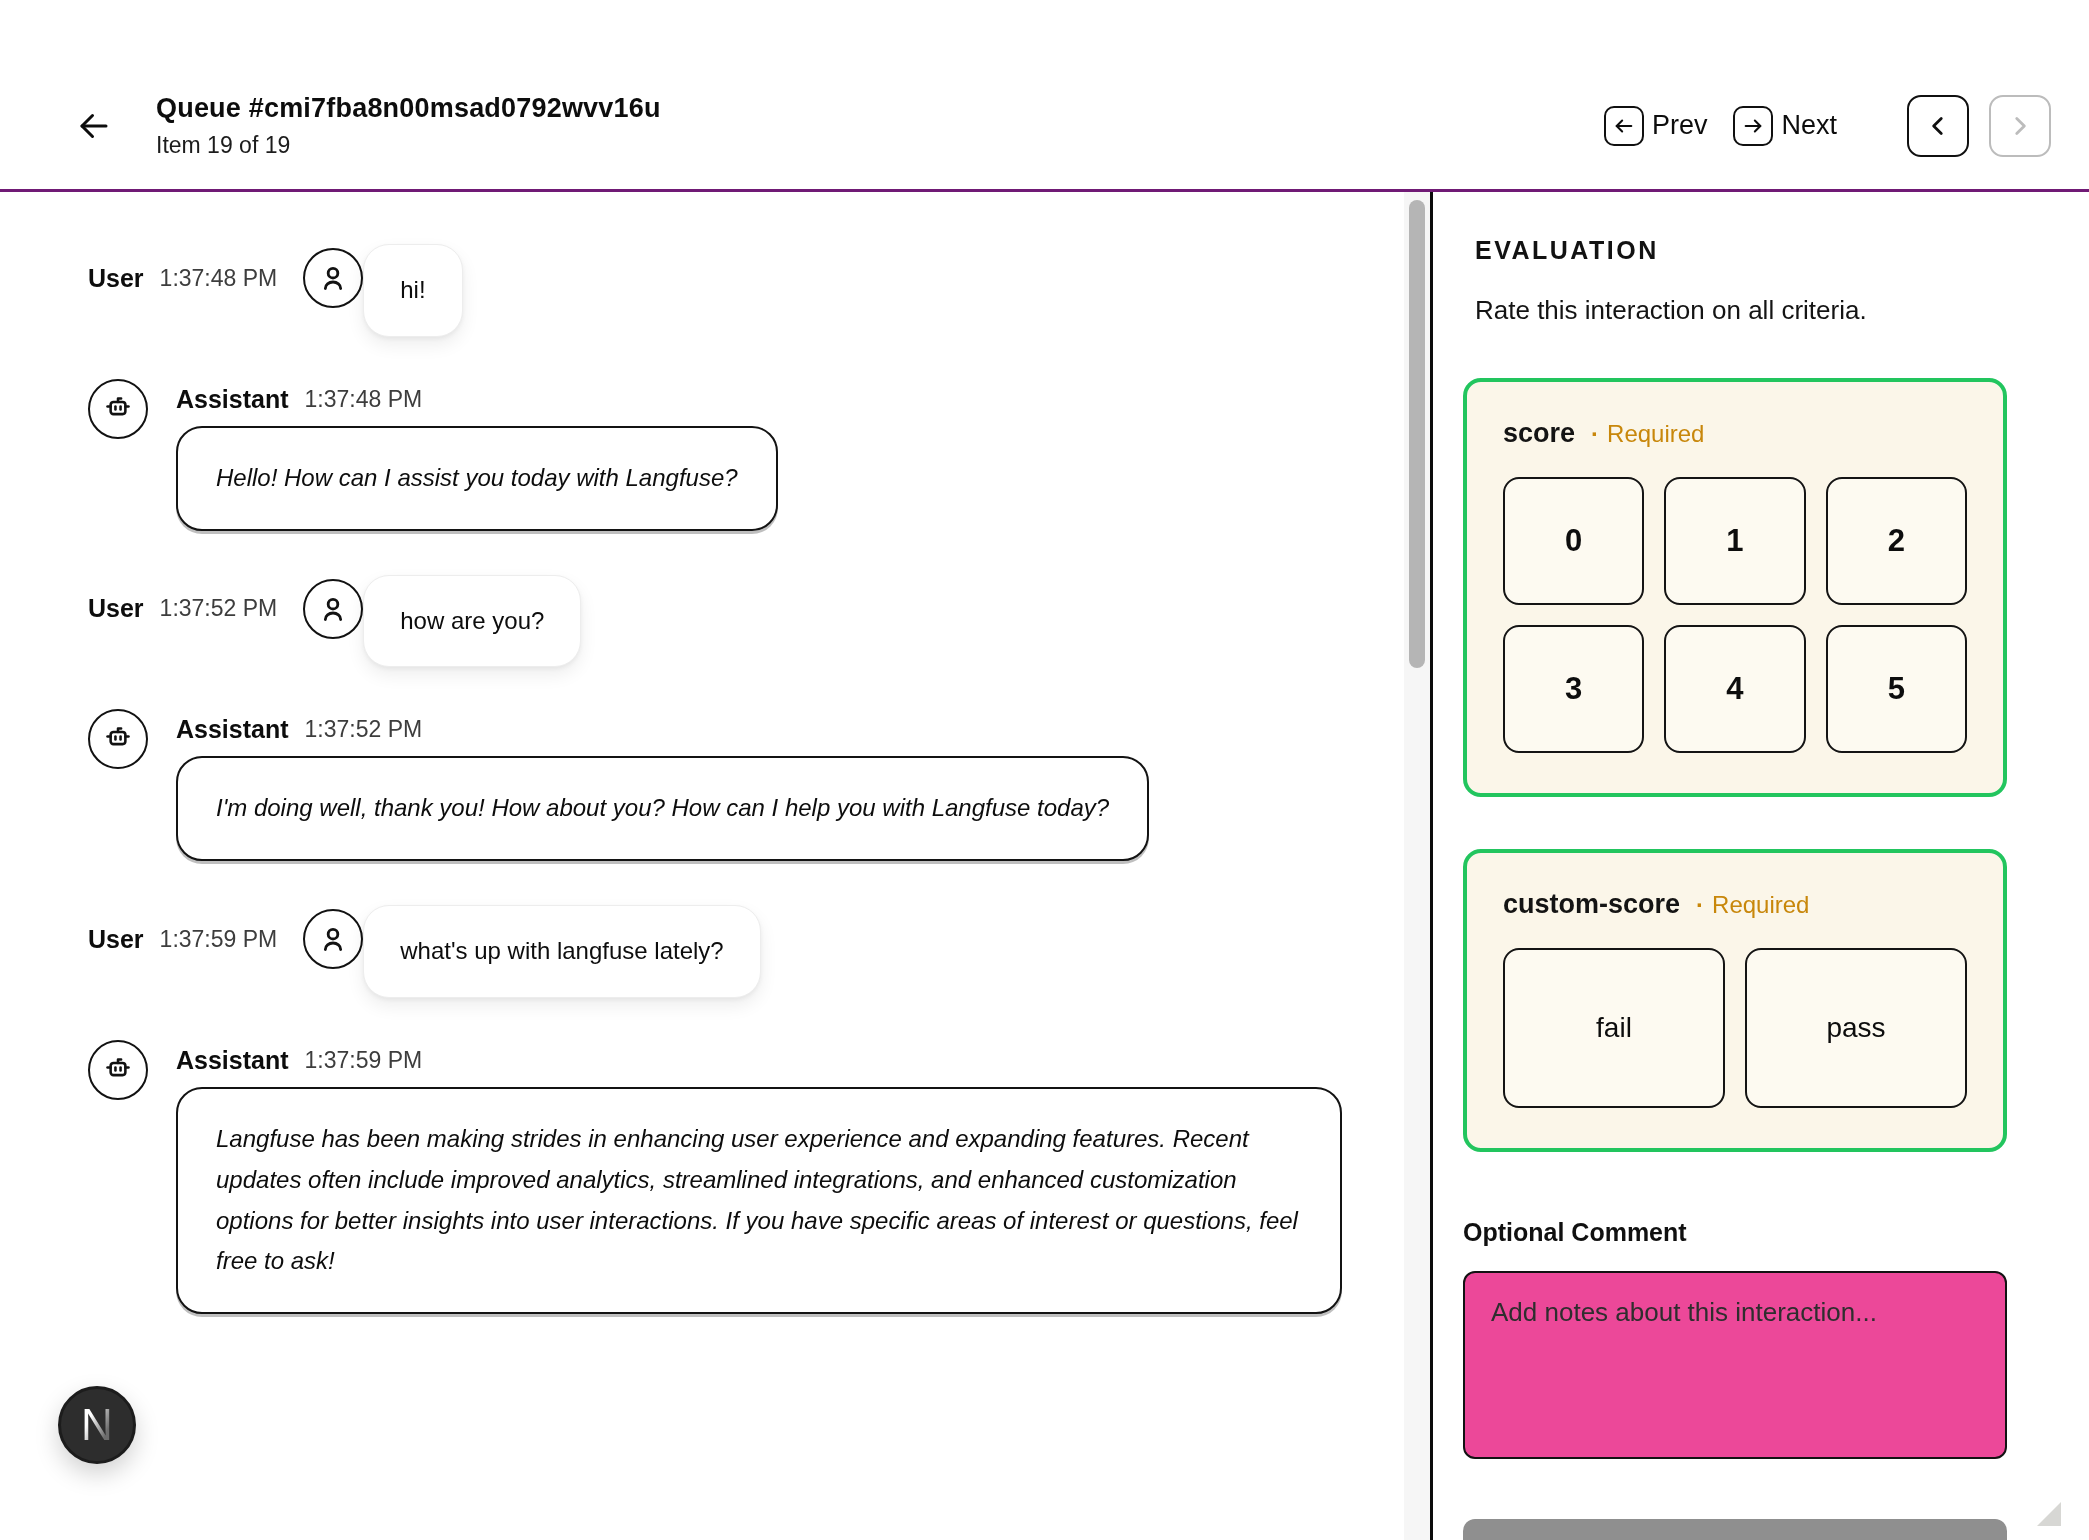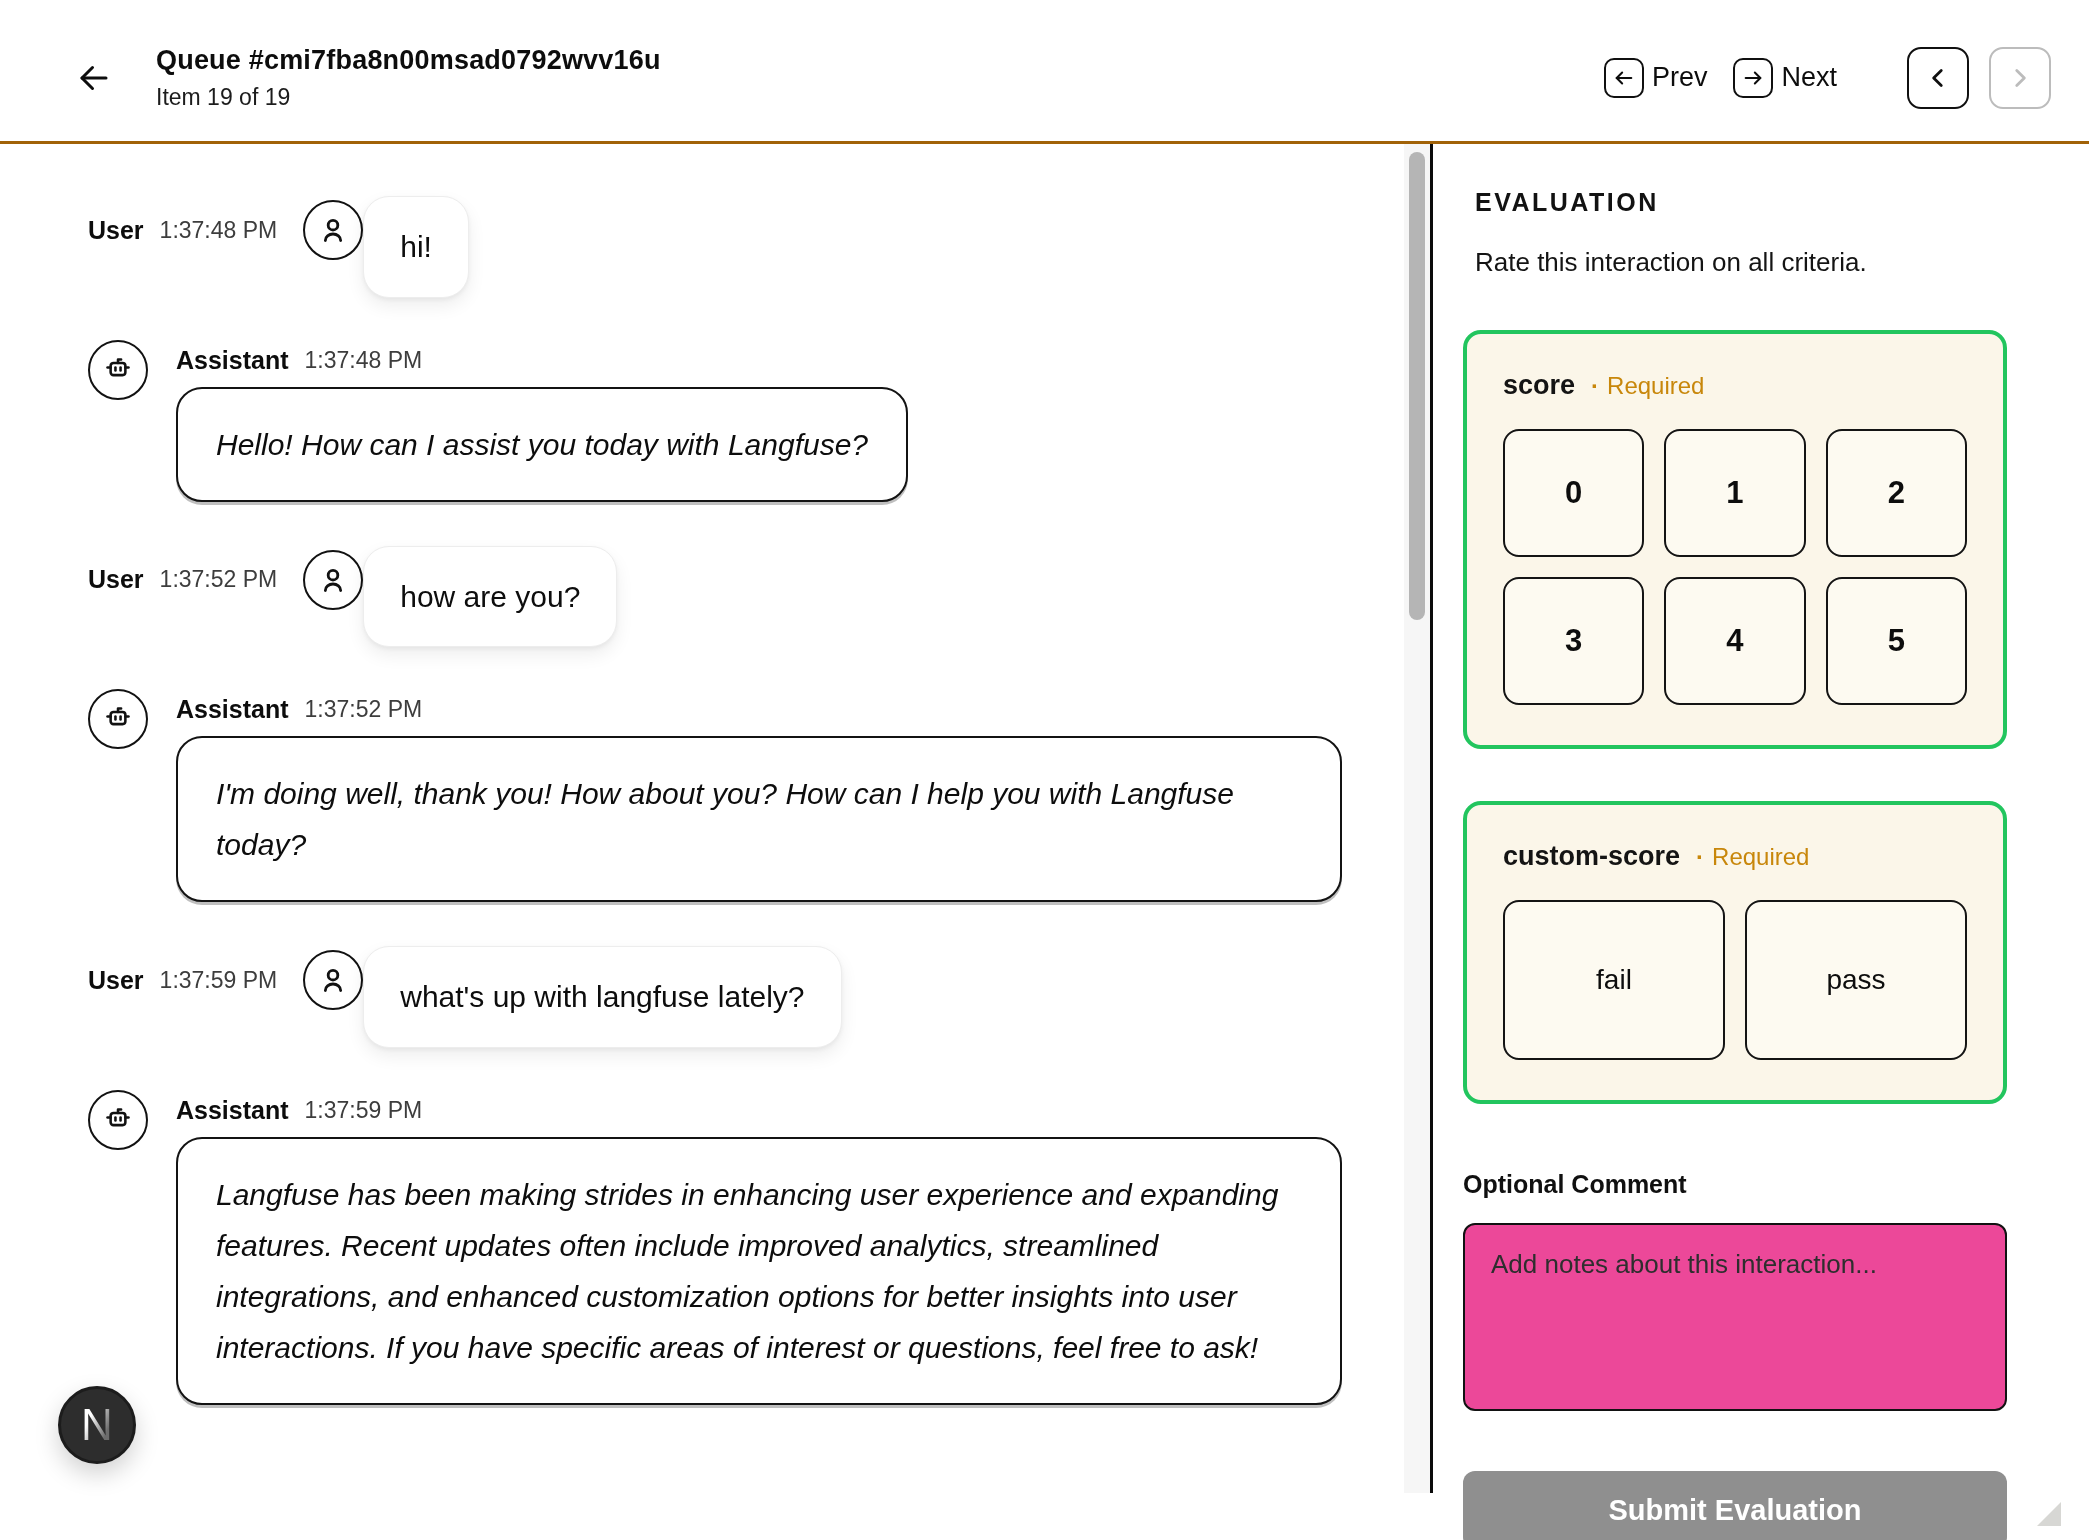--- a/index.html
+++ b/index.html
@@ -1,21 +1,21 @@
 <!DOCTYPE html>
 <html><head>
 <meta charset="utf-8">
 <style>
   * { margin:0; padding:0; box-sizing:border-box; }
   html,body { width:2089px; height:1540px; background:#fff; }
   body { font-family:"Liberation Sans", sans-serif; color:#0d0d0d; }
   .page { position:relative; width:2089px; height:1540px; overflow:hidden; background:#fff; }
 
   
-  .topbar { height:144px; border-bottom:3px solid #a16207; display:flex; align-items:center; padding:14px 38px 0 76px; }
+  .topbar { height:144px; border-bottom:3px solid #701a75; display:flex; align-items:center; padding:14px 38px 0 76px;margin-top:48px; }
   .back-btn { background:none; border:none; cursor:pointer; display:flex; align-items:center; margin-right:44px; }
   .titles { display:flex; flex-direction:column; gap:8px; }
   .q-title { font-size:27px; font-weight:700; color:#0d0d0d; letter-spacing:.2px; }
   .q-sub { font-size:23px; font-weight:400; color:#1c1c1c; }
   .nav-controls { margin-left:auto; display:flex; align-items:center; }
   .mini-btn { width:40px; height:40px; border:2.5px solid #101010; border-radius:10px; background:#fff; display:flex; align-items:center; justify-content:center; cursor:pointer; }
   .mini-label { font-size:27px; color:#0d0d0d; margin-left:8px; }
   .gap-26 { width:26px; } .gap-70 { width:70px; }
   .big-btn { width:62px; height:62px; border:2.5px solid #101010; border-radius:14px; background:#fff; display:flex; align-items:center; justify-content:center; cursor:pointer; }
   .big-btn + .big-btn { margin-left:20px; }
@@ -30,21 +30,21 @@
   .v-divider { width:3px; background:#0a0a0a; }
 
   
   .row { margin-bottom:48px; }
   .row.user { display:flex; flex-direction:row; align-items:flex-start; }
   .msg-head { display:flex; align-items:center; }
   .msg-name { font-size:25px; font-weight:700; color:#0d0d0d; }
   .msg-time { font-size:23px; font-weight:400; color:#3d3d3d; margin-left:16px; }
   .avatar { width:60px; height:60px; border:2.5px solid #121212; border-radius:50%; background:#fff; display:flex; align-items:center; justify-content:center; flex:none; }
   .row.user .avatar { margin-left:26px; }
-  .bubble { background:#fff; border-radius:26px; font-size:30px; line-height:1.45; padding:28px 36px; max-width:1180px; }
+  .bubble { background:#fff; border-radius:26px; font-size:24px; line-height:1.45; padding:28px 36px; max-width:1180px; }
   .user-bubble { border:1.5px solid #ededed; box-shadow:0 8px 18px rgba(0,0,0,.07), 0 2px 4px rgba(0,0,0,.05); margin-top:-4px; margin-right:86px; }
   .row.assistant { display:flex; align-items:flex-start; }
   .asst-avatar { margin-right:28px; margin-top:-6px; }
   .asst-col { display:flex; flex-direction:column; }
   .asst-bubble { border:2.5px solid #131313; box-shadow:0 3px 0 rgba(0,0,0,.25); margin-top:12px; line-height:1.7; padding:30px 38px;font-style:italic; }
 
   
   .eval { width:656px; padding:44px 82px 0 30px; background:#fff; }
   .eval-heading { font-size:25px; font-weight:700; letter-spacing:2.5px; color:#121212; padding-left:12px; }
   .eval-sub { font-size:26px; color:#141414; margin-top:30px; padding-left:12px; }

